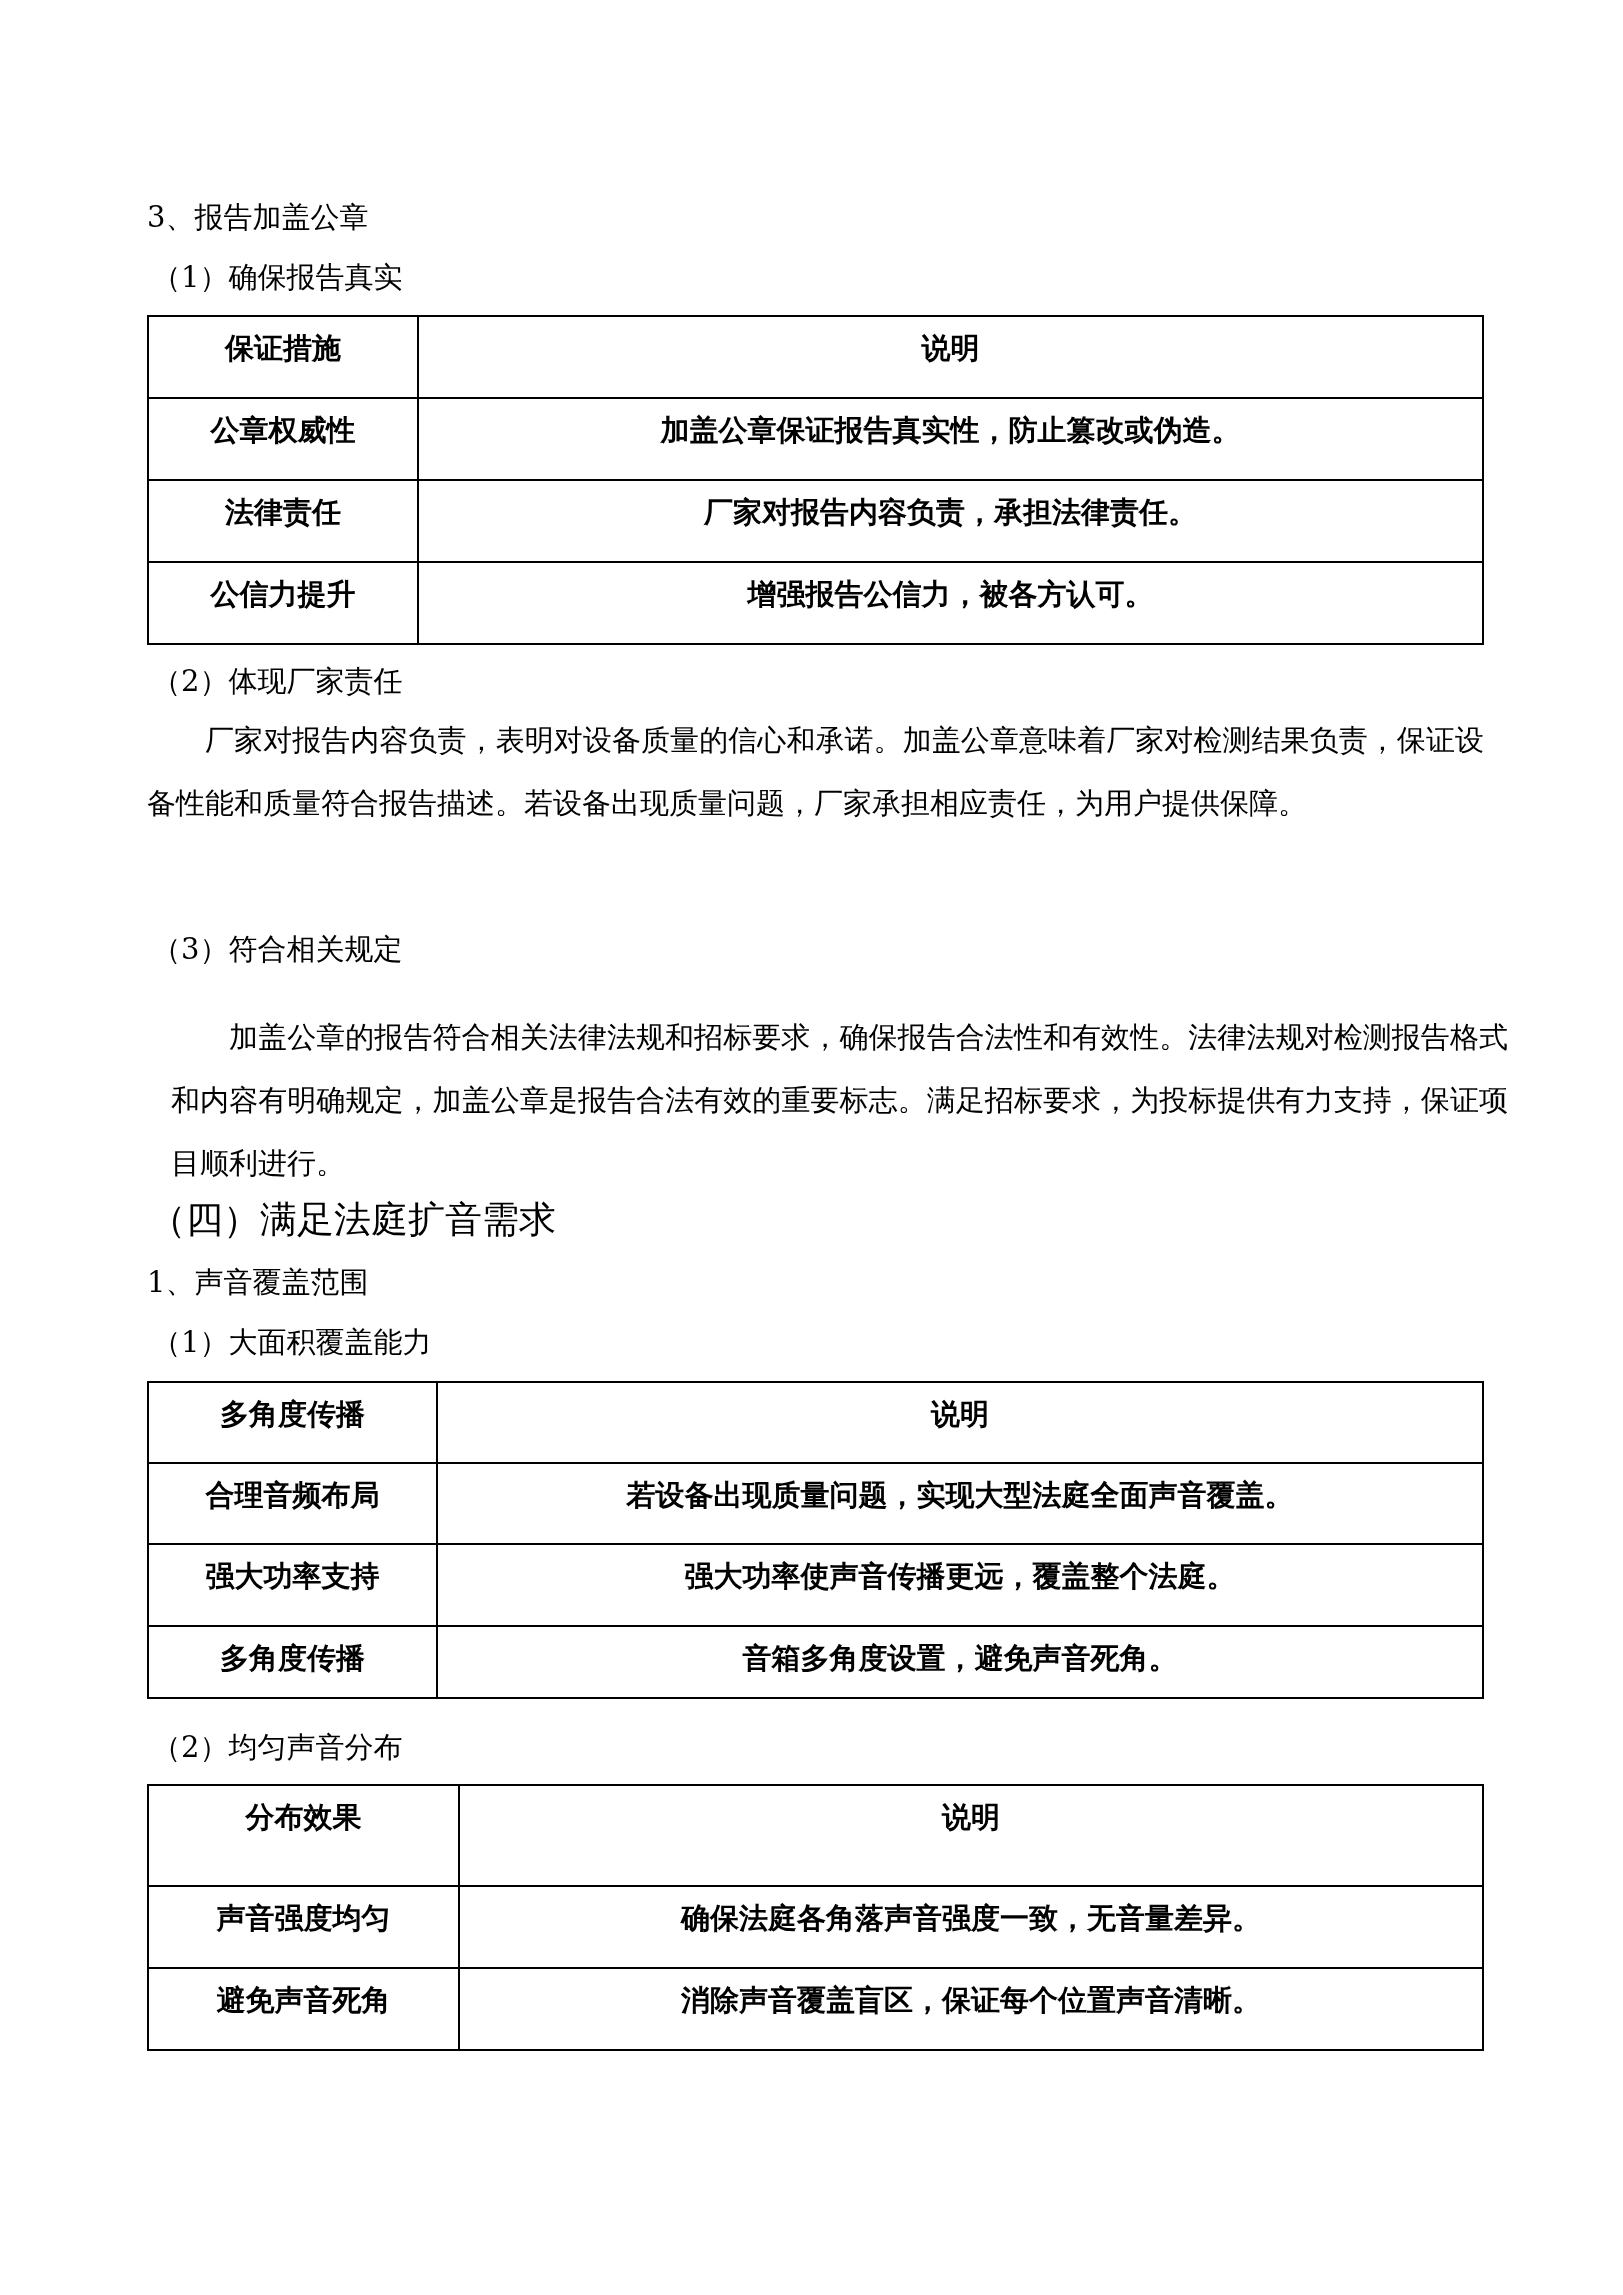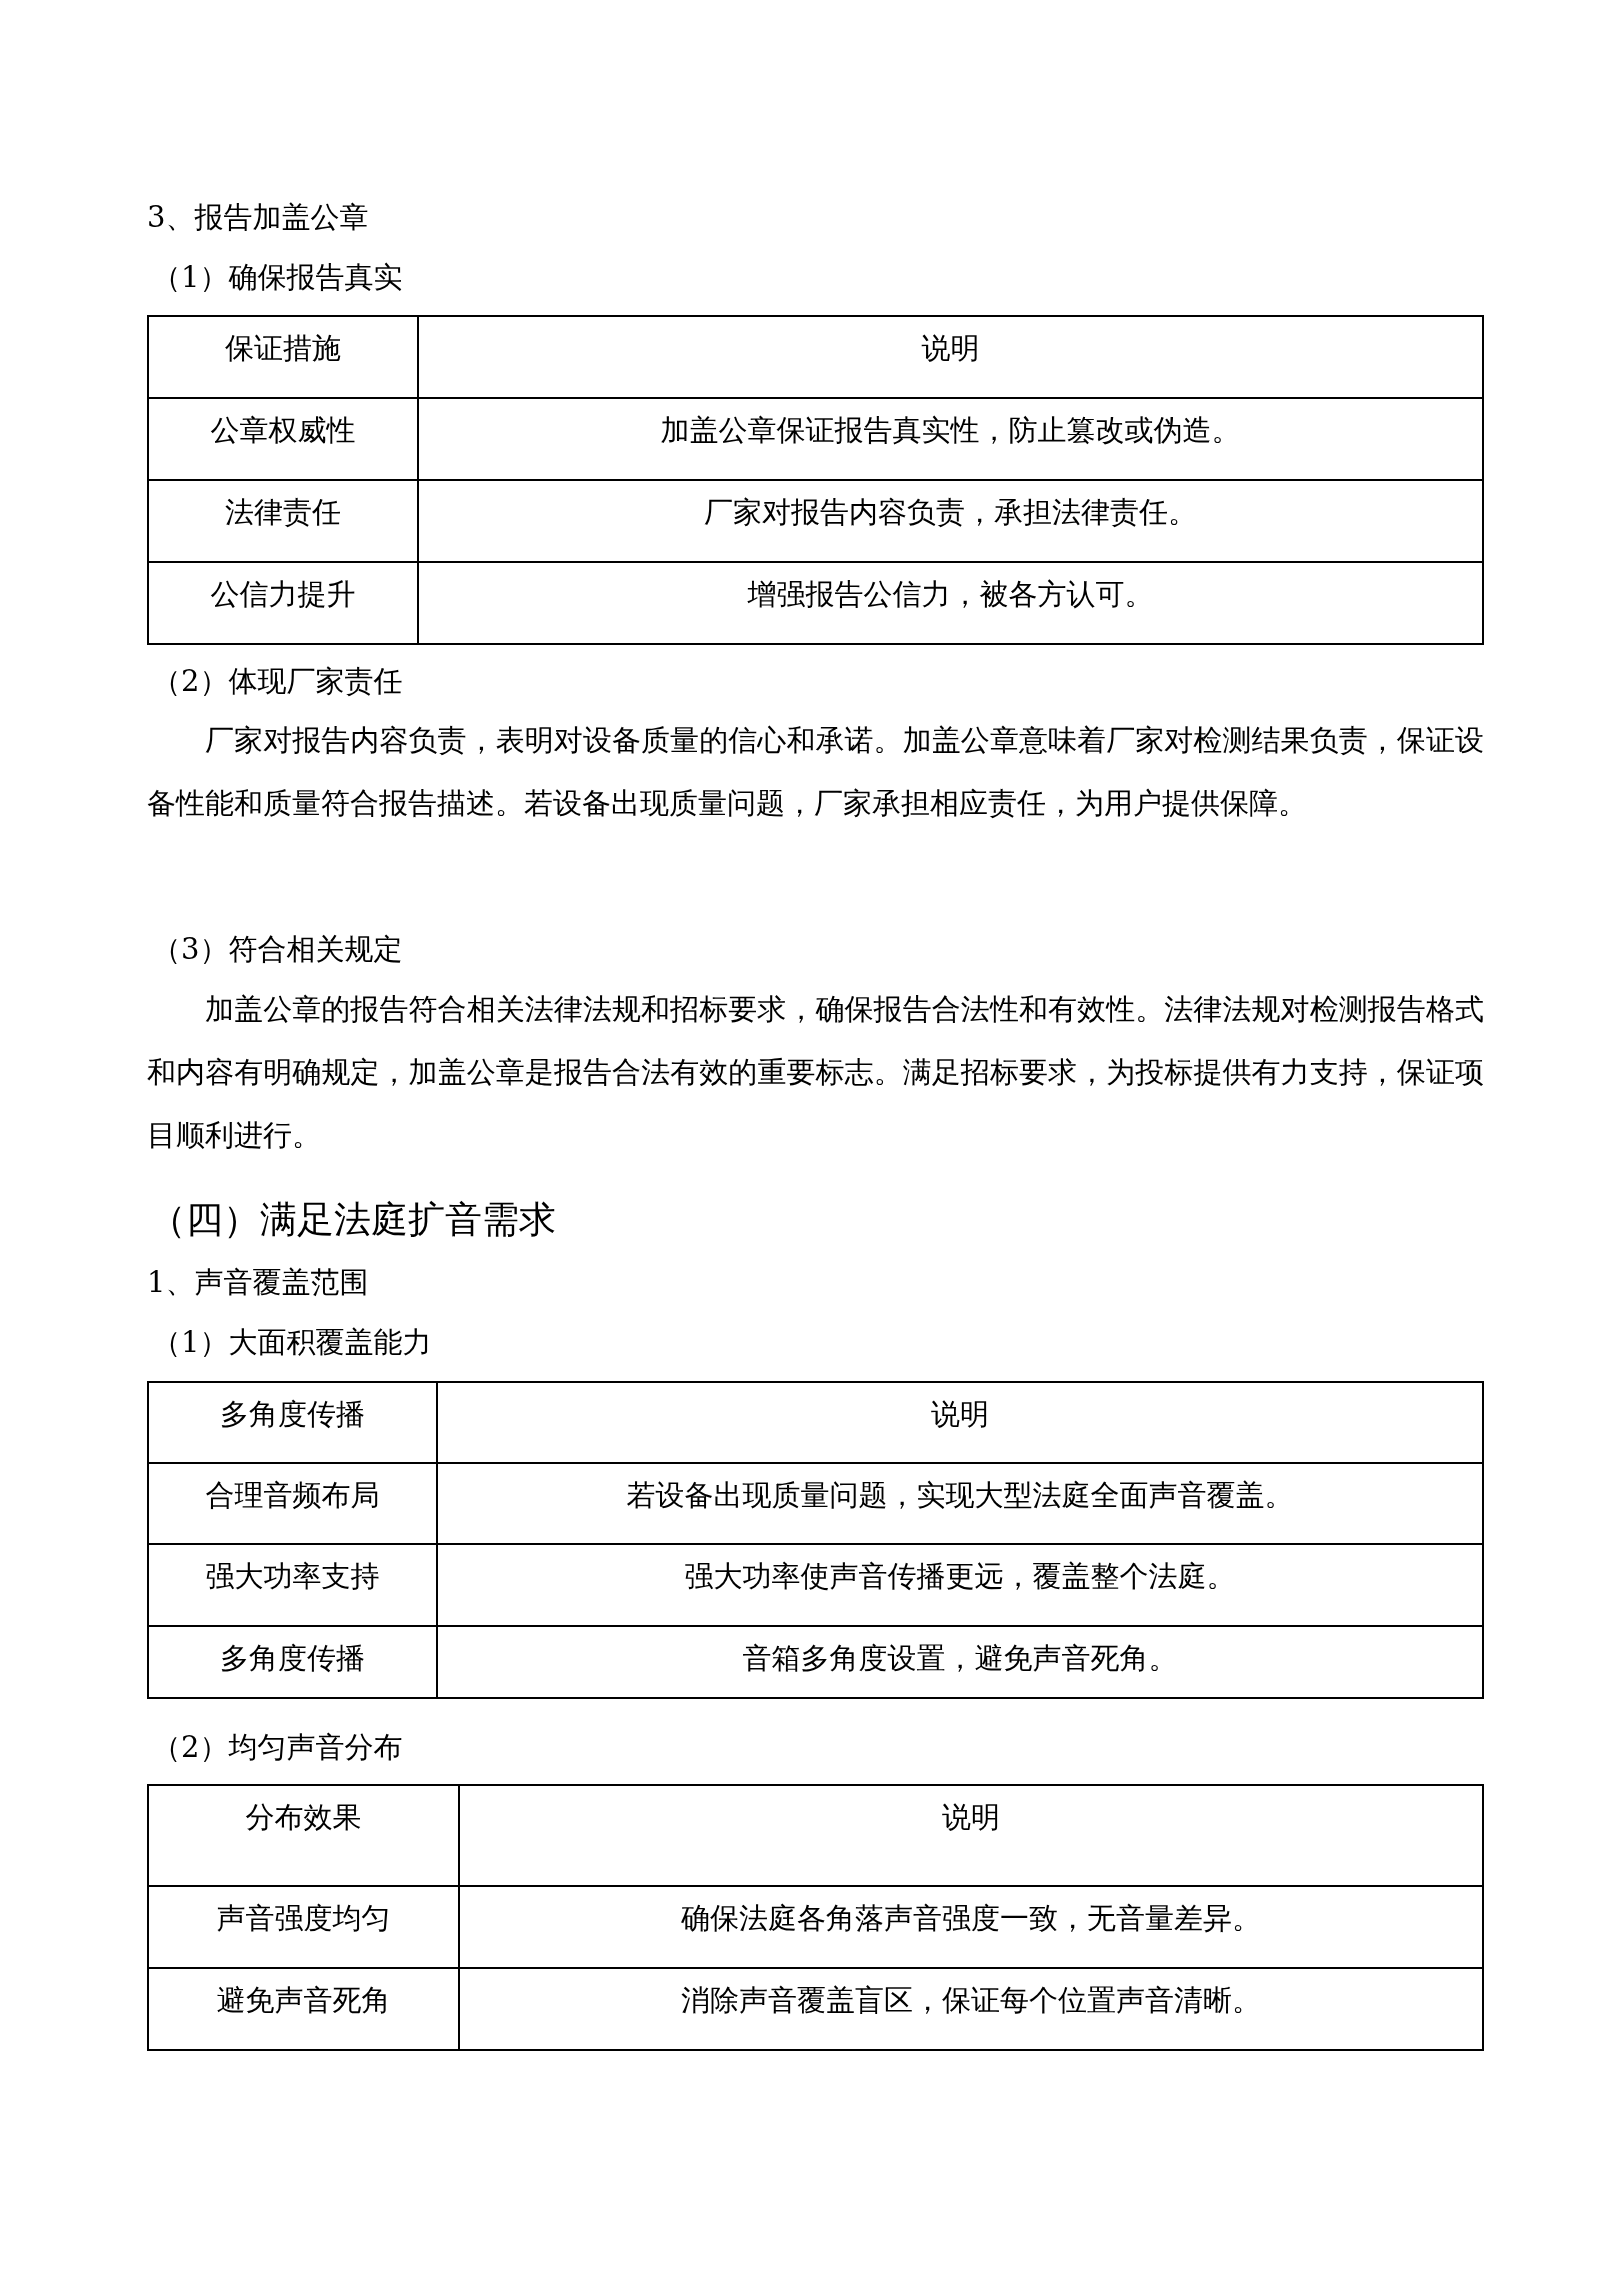--- a/index.html
+++ b/index.html
@@ -3,21 +3,21 @@
 <meta charset="utf-8">
 <style>
   html, body { margin:0; padding:0; background:#ffffff; }
   body { width:1623px; height:2295px; position:relative; overflow:hidden;
          font-family:"DejaVu Serif","Liberation Serif",serif; color:#000; }
   .line { position:absolute; left:147px; font-size:29px; line-height:39px; white-space:nowrap; }
   .sub { left:152px; }
   .h2 { font-size:37px; line-height:46px; left:149px; }
   .para { position:absolute; left:147px; width:1337px; font-size:29px; line-height:63px; text-align:justify; text-indent:58px; }
   table { position:absolute; left:147px; width:1337px; border-collapse:collapse; table-layout:fixed; }
-  td { border:2px solid #000; font-size:29px; text-align:center; vertical-align:top; padding-top:11.8px; height:68px; box-sizing:border-box; }
+  td { border:2px solid #000; font-size:29px; text-align:center; vertical-align:top; padding-top:11.8px; height:68px; box-sizing:border-box;font-weight:bold; }
 </style>
 </head>
 <body>
 
 <div class="line" style="top:198px;">3、报告加盖公章</div>
 <div class="line sub" style="top:258px;">（1）确保报告真实</div>
 
 <table style="top:315px;">
   <colgroup>
       <col style="width:270px">
@@ -40,21 +40,21 @@
     <td>公信力提升</td>
     <td>增强报告公信力，被各方认可。</td>
   </tr>
 </tbody>
   </table>
 
 <div class="line sub" style="top:662px;">（2）体现厂家责任</div>
 <div class="para" style="top:709px;">厂家对报告内容负责，表明对设备质量的信心和承诺。加盖公章意味着厂家对检测结果负责，保证设备性能和质量符合报告描述。若设备出现质量问题，厂家承担相应责任，为用户提供保障。</div>
 
 <div class="line sub" style="top:930px;">（3）符合相关规定</div>
-<div class="para" style="top:978px;">加盖公章的报告符合相关法律法规和招标要求，确保报告合法性和有效性。法律法规对检测报告格式和内容有明确规定，加盖公章是报告合法有效的重要标志。满足招标要求，为投标提供有力支持，保证项目顺利进行。</div>
+<div class="para" style="top:1006px;margin-left:24px;">加盖公章的报告符合相关法律法规和招标要求，确保报告合法性和有效性。法律法规对检测报告格式和内容有明确规定，加盖公章是报告合法有效的重要标志。满足招标要求，为投标提供有力支持，保证项目顺利进行。</div>
 
 <div class="line h2" style="top:1197px;">（四）满足法庭扩音需求</div>
 <div class="line" style="top:1263px;">1、声音覆盖范围</div>
 <div class="line sub" style="top:1323px;">（1）大面积覆盖能力</div>
 
 <table style="top:1381px;">
   <colgroup>
       <col style="width:289px">
       <col>
     </colgroup>

